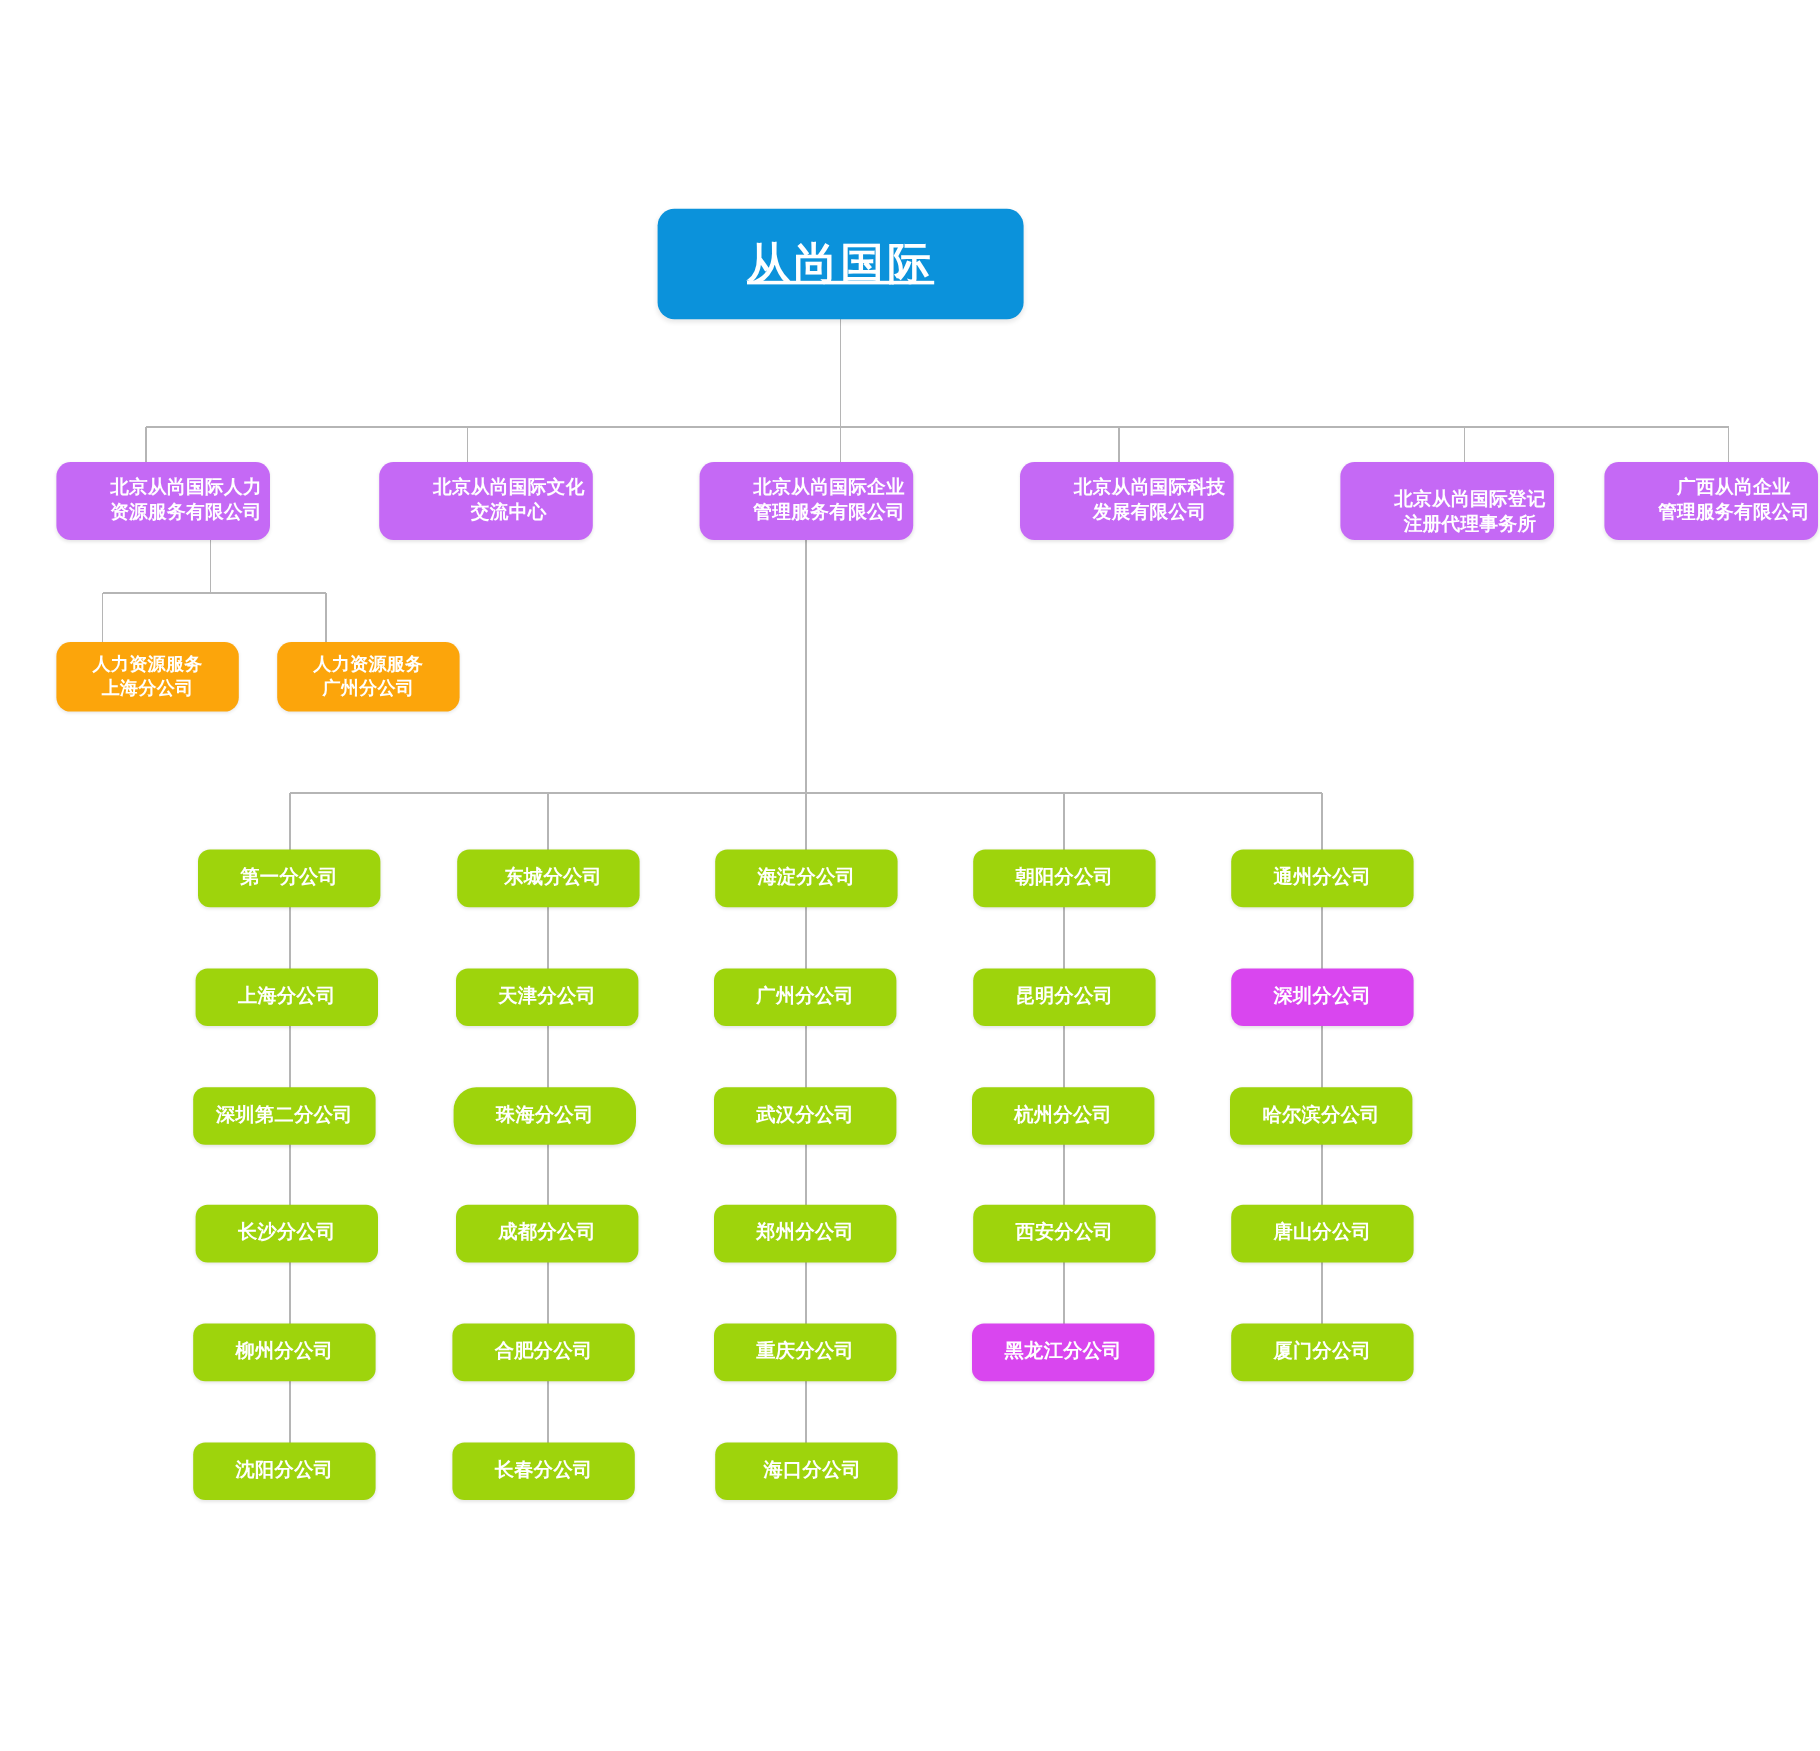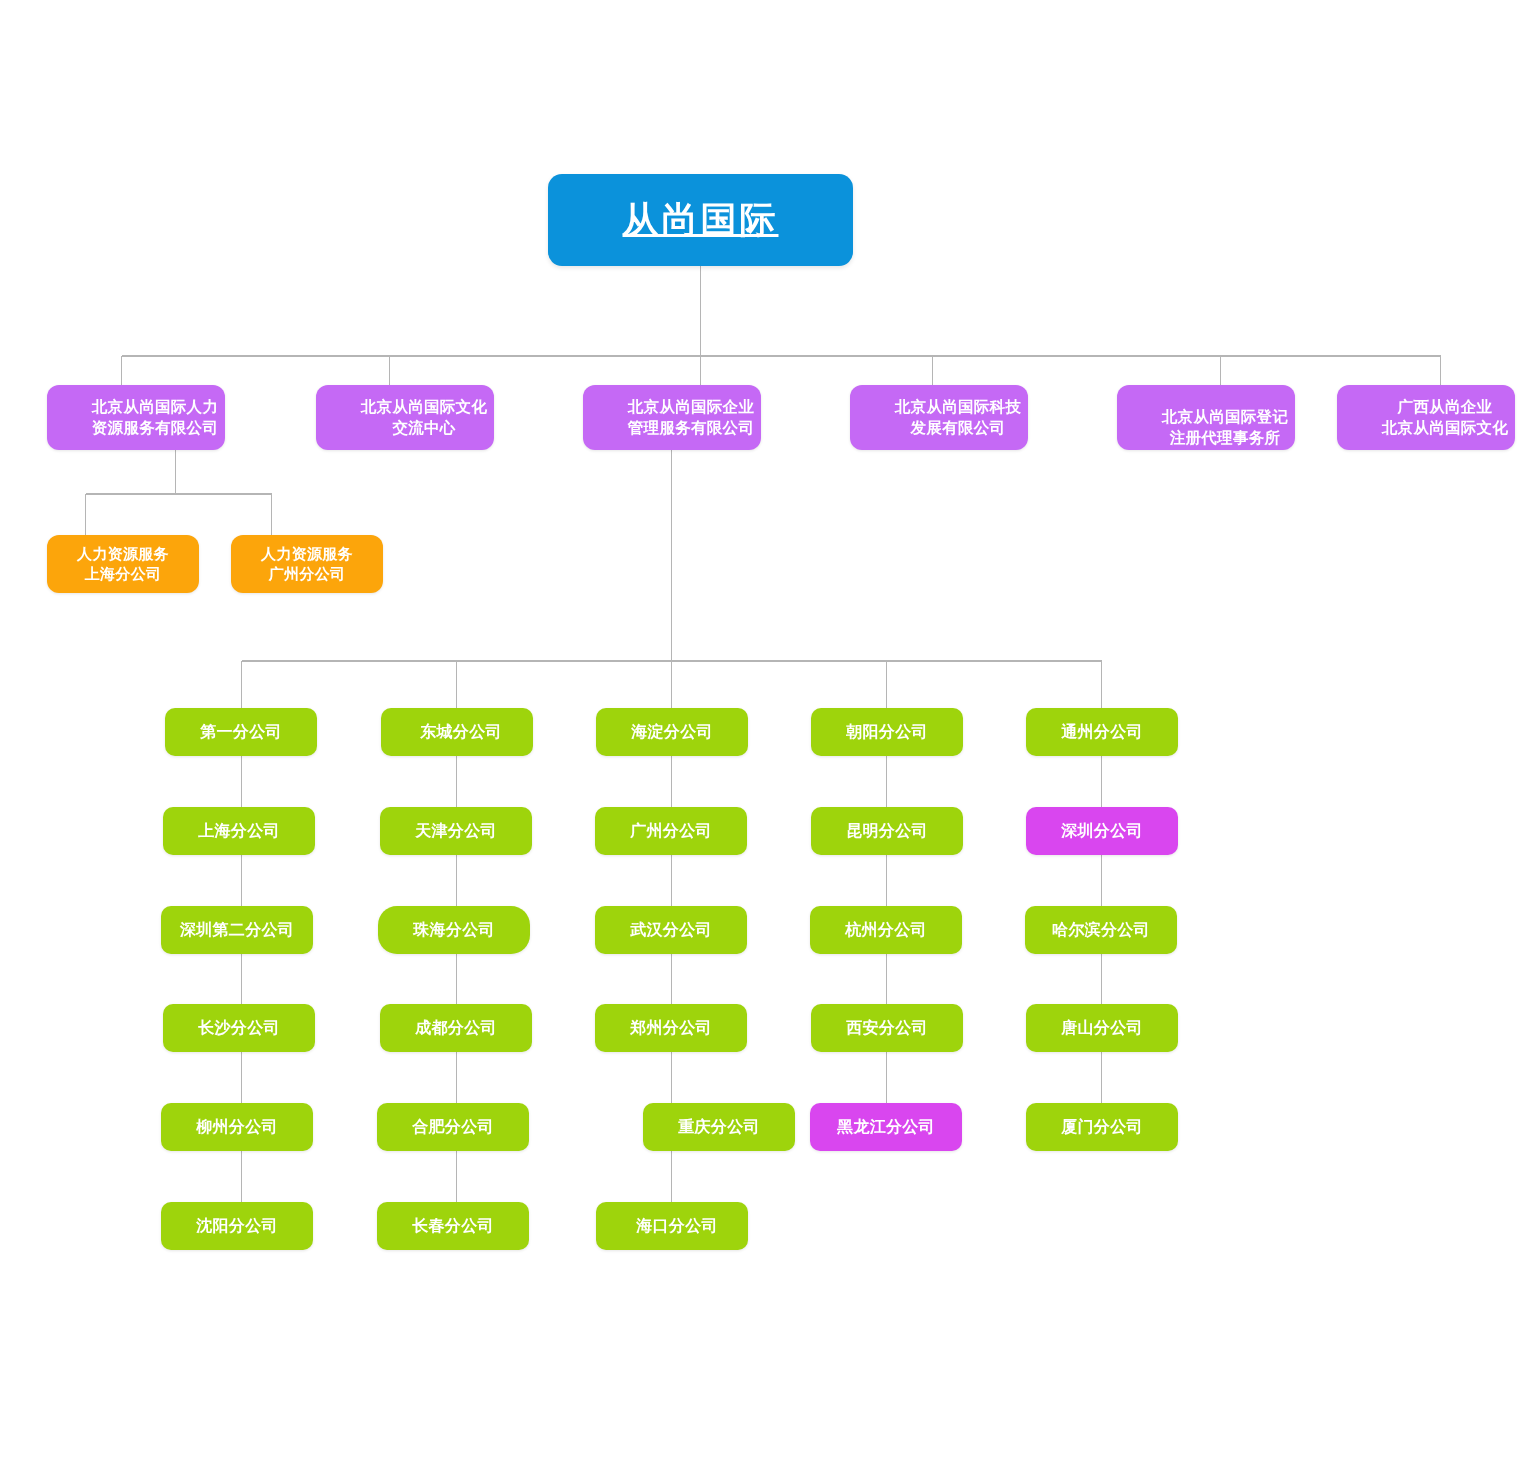--- a/index.html
+++ b/index.html
@@ -132,21 +132,21 @@
 发展有限公司</span>
     </div>
 
     <div class="node level2" style="left:1117px; top:385px; width:178px; height:65px; background:#c569f5;align-items:flex-end;">
       <span>北京从尚国际登记
 注册代理事务所</span>
     </div>
 
     <div class="node level2" style="left:1337px; top:385px; width:178px; height:65px; background:#c569f5;">
       <span>广西从尚企业
-北京从尚国际文化</span>
+管理服务有限公司</span>
     </div>
 
     <div class="node orange" style="left:47px; top:535px; width:152px; height:58px; background:#fca50b;">
       <span>人力资源服务
 上海分公司</span>
     </div>
 
     <div class="node orange" style="left:231px; top:535px; width:152px; height:58px; background:#fca50b;">
       <span>人力资源服务
 广州分公司</span>
@@ -195,21 +195,21 @@
     </div>
     <div class="node green" style="left:595px; top:807px; width:152px; height:48px; background:#9ed40c;">
       <span>广州分公司</span>
     </div>
     <div class="node green" style="left:595px; top:906px; width:152px; height:48px; background:#9ed40c;">
       <span>武汉分公司</span>
     </div>
     <div class="node green" style="left:595px; top:1004px; width:152px; height:48px; background:#9ed40c;">
       <span>郑州分公司</span>
     </div>
-    <div class="node green" style="left:595px; top:1103px; width:152px; height:48px; background:#9ed40c;margin-left:48px;">
+    <div class="node green" style="left:595px; top:1103px; width:152px; height:48px; background:#9ed40c;">
       <span>重庆分公司</span>
     </div>
     <div class="node green" style="left:596px; top:1202px; width:152px; height:48px; background:#9ed40c;padding-left:16px;">
       <span>海口分公司</span>
     </div>
 
     <div class="node green" style="left:811px; top:708px; width:152px; height:48px; background:#9ed40c;">
       <span>朝阳分公司</span>
     </div>
     <div class="node green" style="left:811px; top:807px; width:152px; height:48px; background:#9ed40c;">

